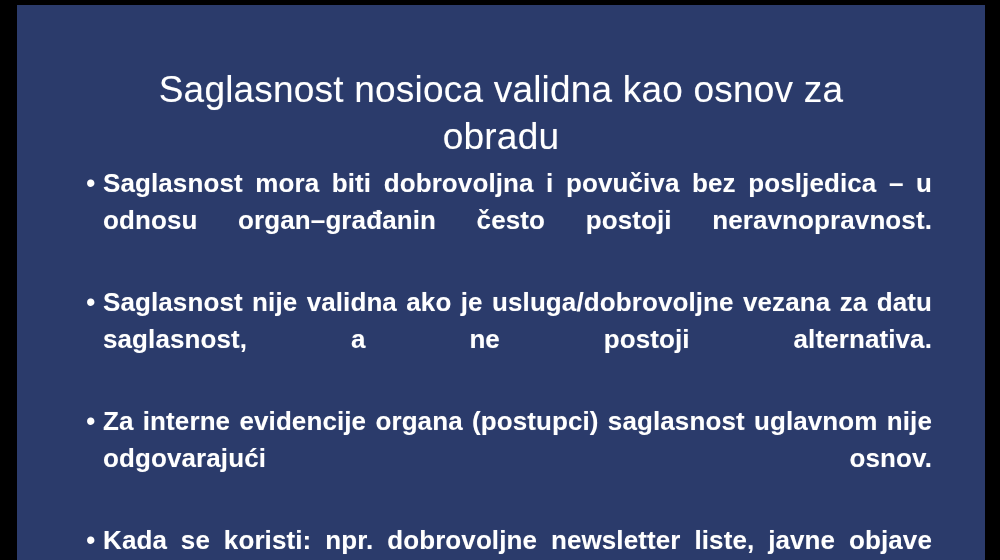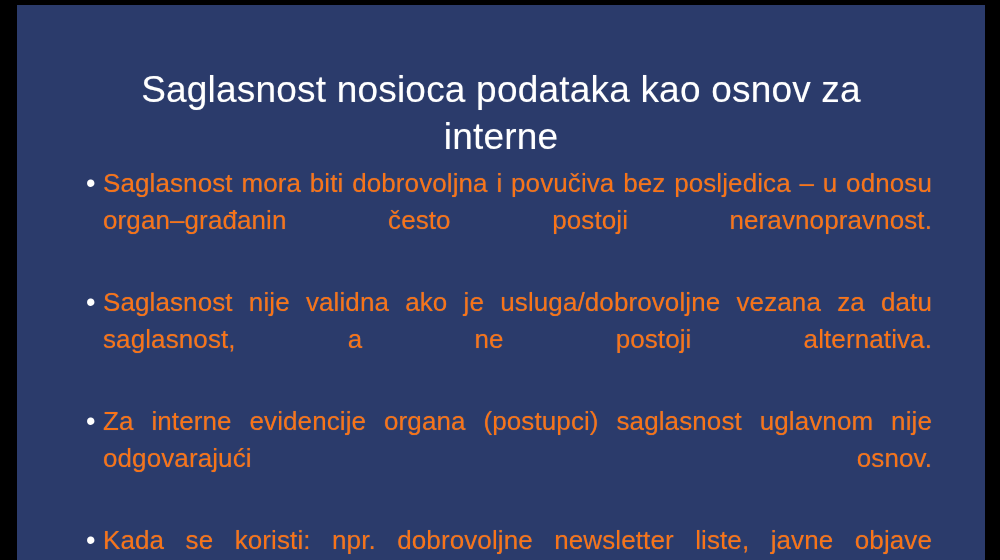--- a/index.html
+++ b/index.html
@@ -69,42 +69,43 @@
     font-size: 27px;
     line-height: 37px;
     text-align: left;
     padding-left: 14px;
     box-sizing: border-box;
     user-select: none;
   }
 
   .bullet-text {
     flex: 1 1 auto;
-    color: #f97316;
+    color: #ffffff;
     font-size: 26px;
     line-height: 37px;
     text-align: justify;
     text-justify: inter-word;
     letter-spacing: 0.1px;
     text-shadow: 0 0 1px rgba(255,255,255,0.28);
+    font-weight: bold;
   }
   
   .bullet-text::after {
     content: "";
     display: inline-block;
     width: 100%;
   }
 </style>
 </head>
 <body>
 
 <div id="slide-frame">
   <div id="slide-canvas">
 
-    <h1 id="slide-title">Saglasnost nosioca podataka kao osnov za interne</h1>
+    <h1 id="slide-title">Saglasnost nosioca validna kao osnov za obradu</h1>
 
     <div id="bullet-list">
 
       <div class="bullet-row">
         <span class="bullet-marker">•</span>
         <span class="bullet-text">Saglasnost mora biti dobrovoljna i povučiva bez posljedica – u odnosu organ–građanin često postoji neravnopravnost.</span>
       </div>
 
       <div class="bullet-row">
         <span class="bullet-marker">•</span>

